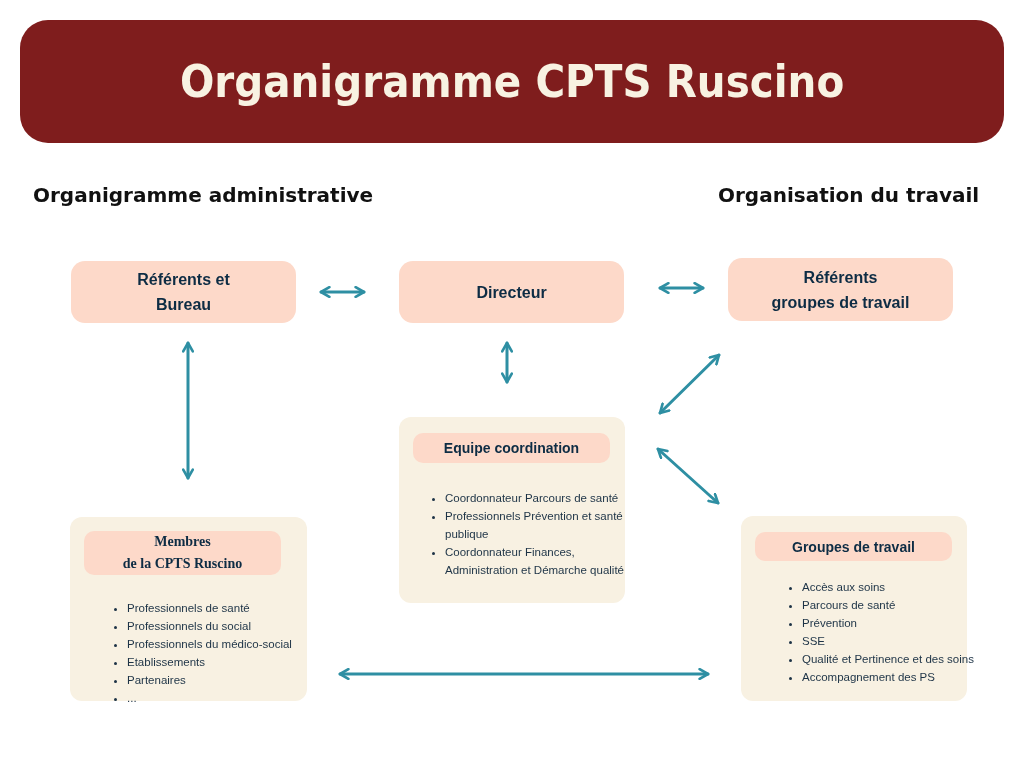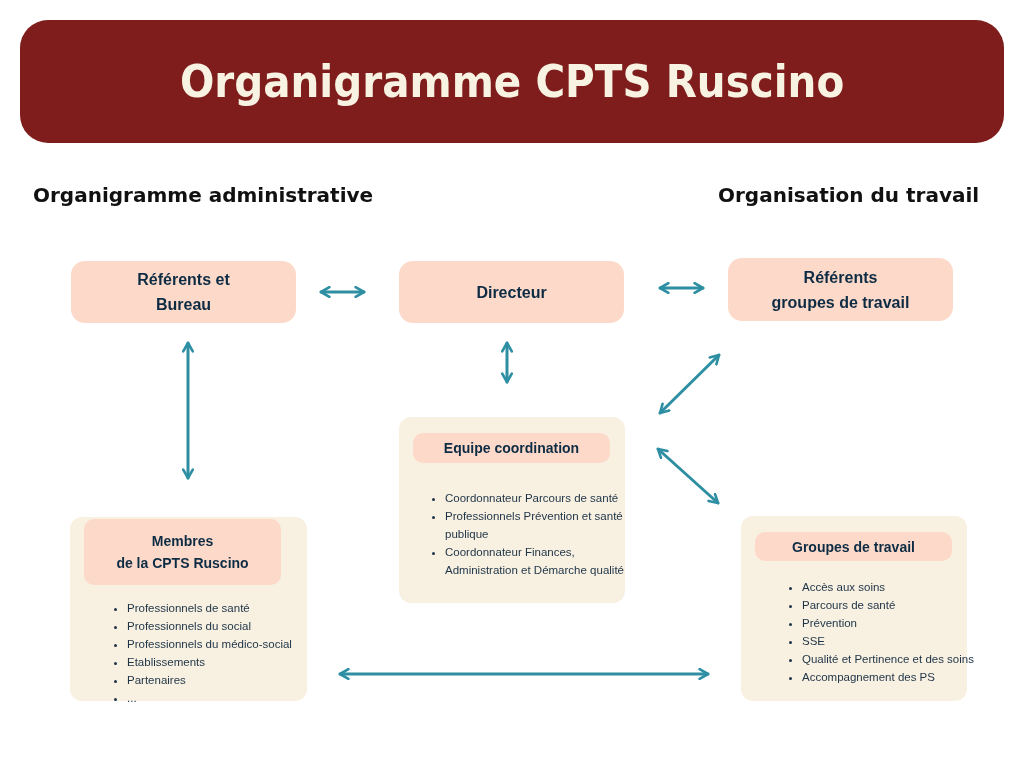--- a/index.html
+++ b/index.html
@@ -73,21 +73,21 @@
 <div class="panel" style="left:399px; top:417px; width:226px; height:186px;">
   <div class="panel-header" style="left:14px; top:16px; width:197px; height:30px;">Equipe coordination</div>
   <ul style="left:16px; top:60px; width:190px;">
     <li>Coordonnateur Parcours de santé</li>
     <li>Professionnels Prévention et santé publique</li>
     <li>Coordonnateur Finances, Administration et Démarche qualité</li>
   </ul>
 </div>
 
 <div class="panel" style="left:70px; top:517px; width:237px; height:184px;">
-  <div class="panel-header" style="left:14px; top:2px; width:197px; height:66px;">
+  <div class="panel-header" style="left:14px; top:14px; width:197px; height:44px;font-family:Liberation Serif, serif;">
     <div>
       <div>Membres</div>
       <div>de la CPTS Ruscino</div>
     </div>
   </div>
   <ul style="left:27px; top:70px; width:210px;">
     <li>Professionnels de santé</li>
     <li>Professionnels du social</li>
     <li>Professionnels du médico-social</li>
     <li>Etablissements</li>

